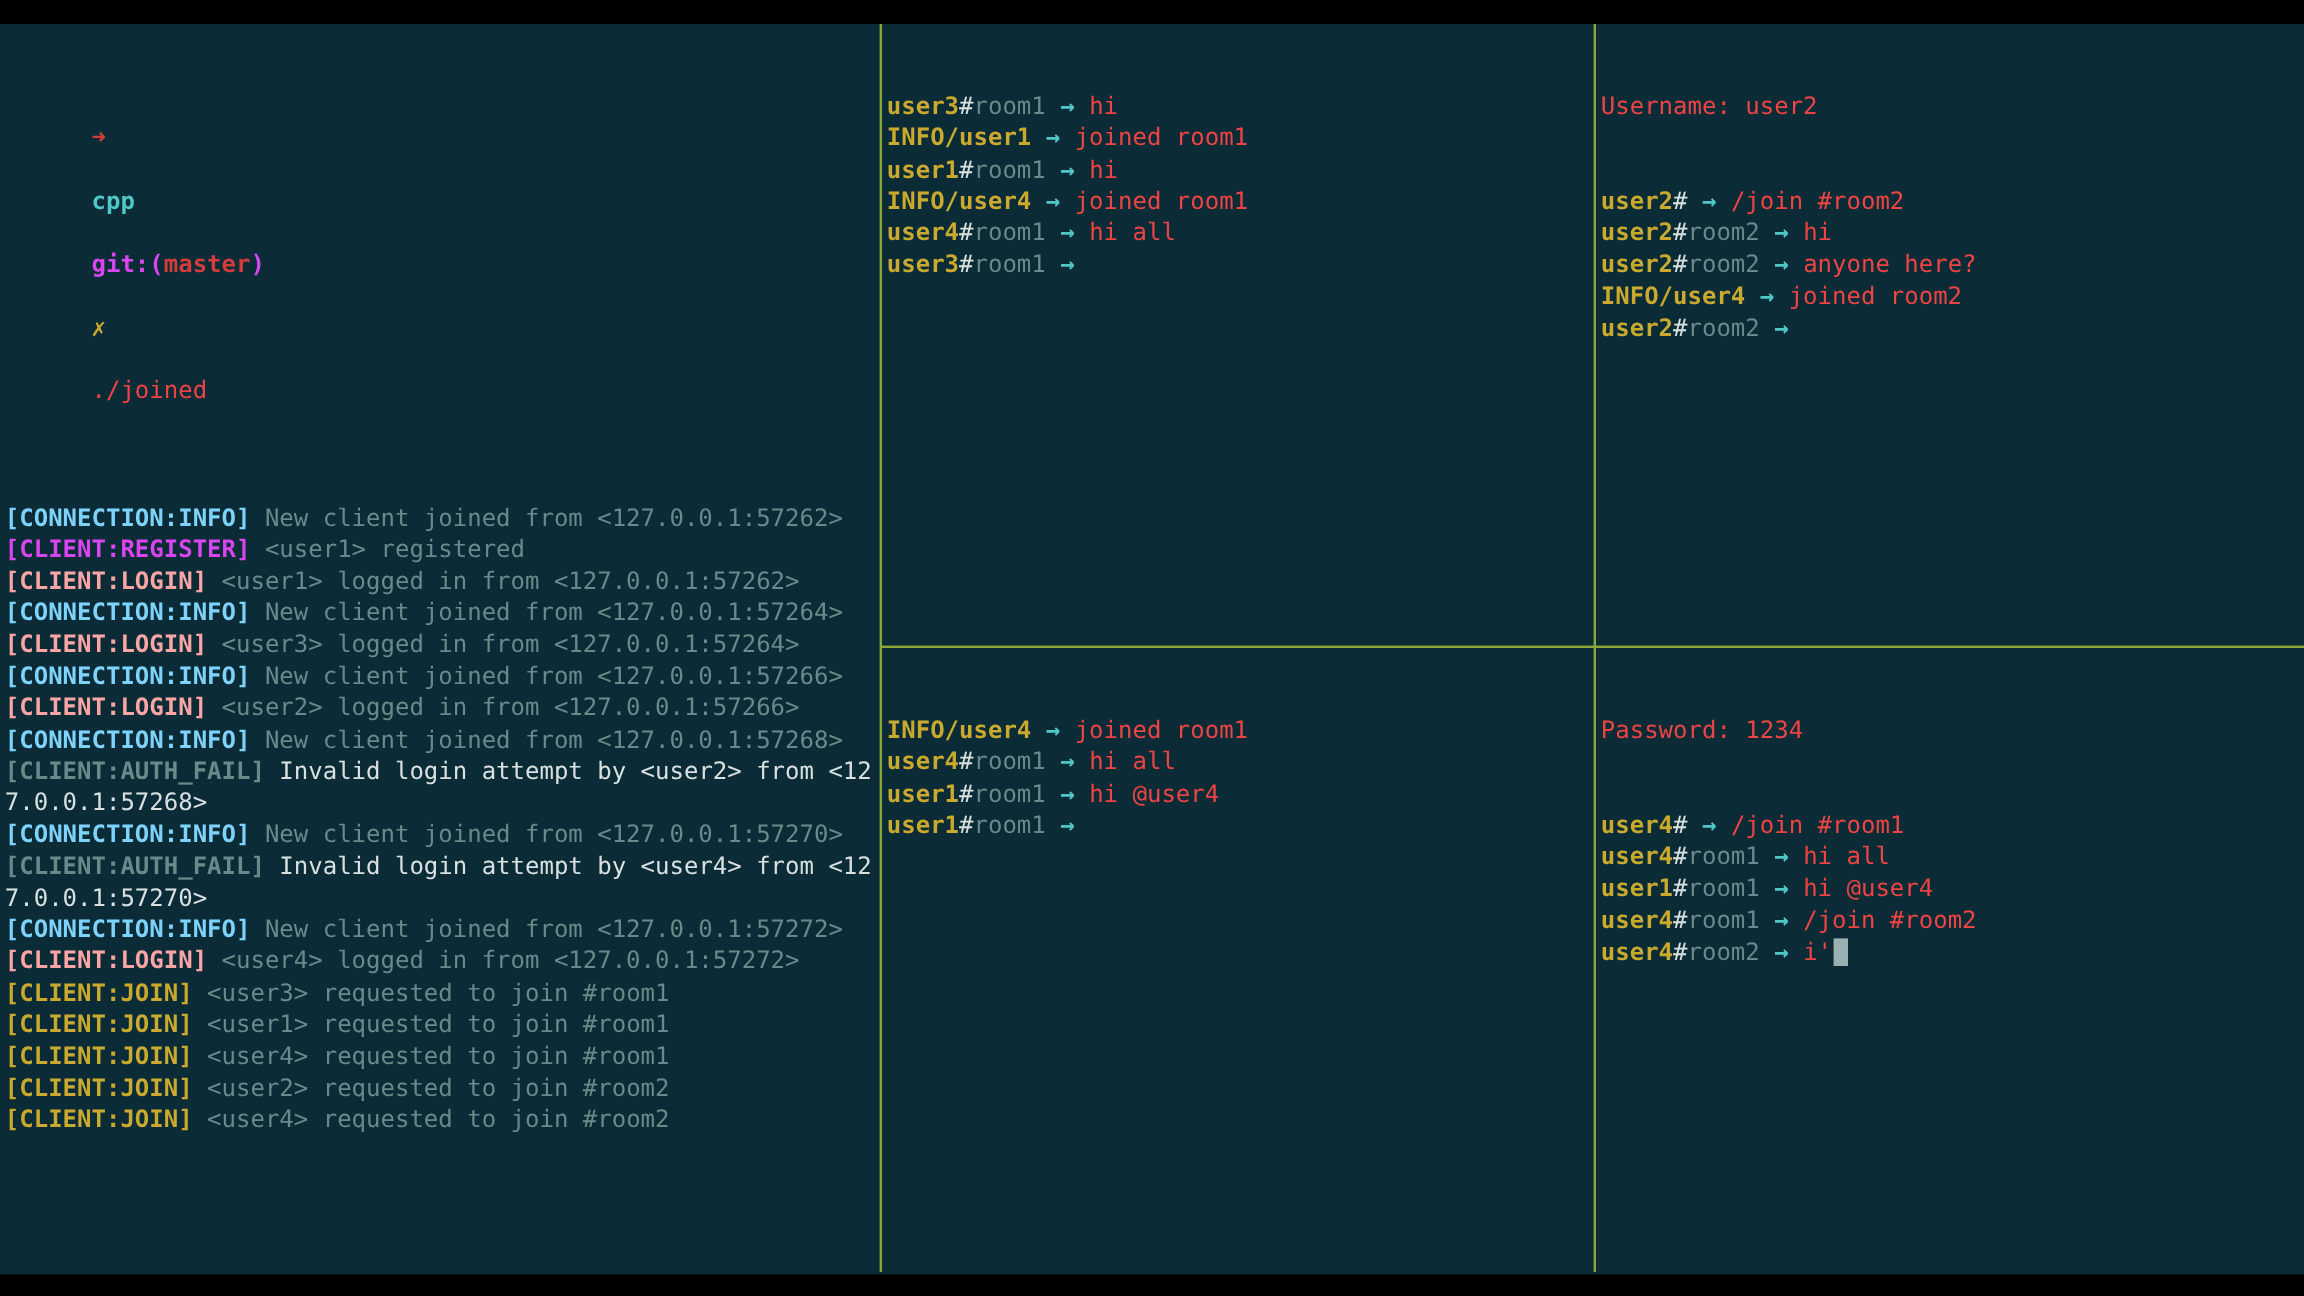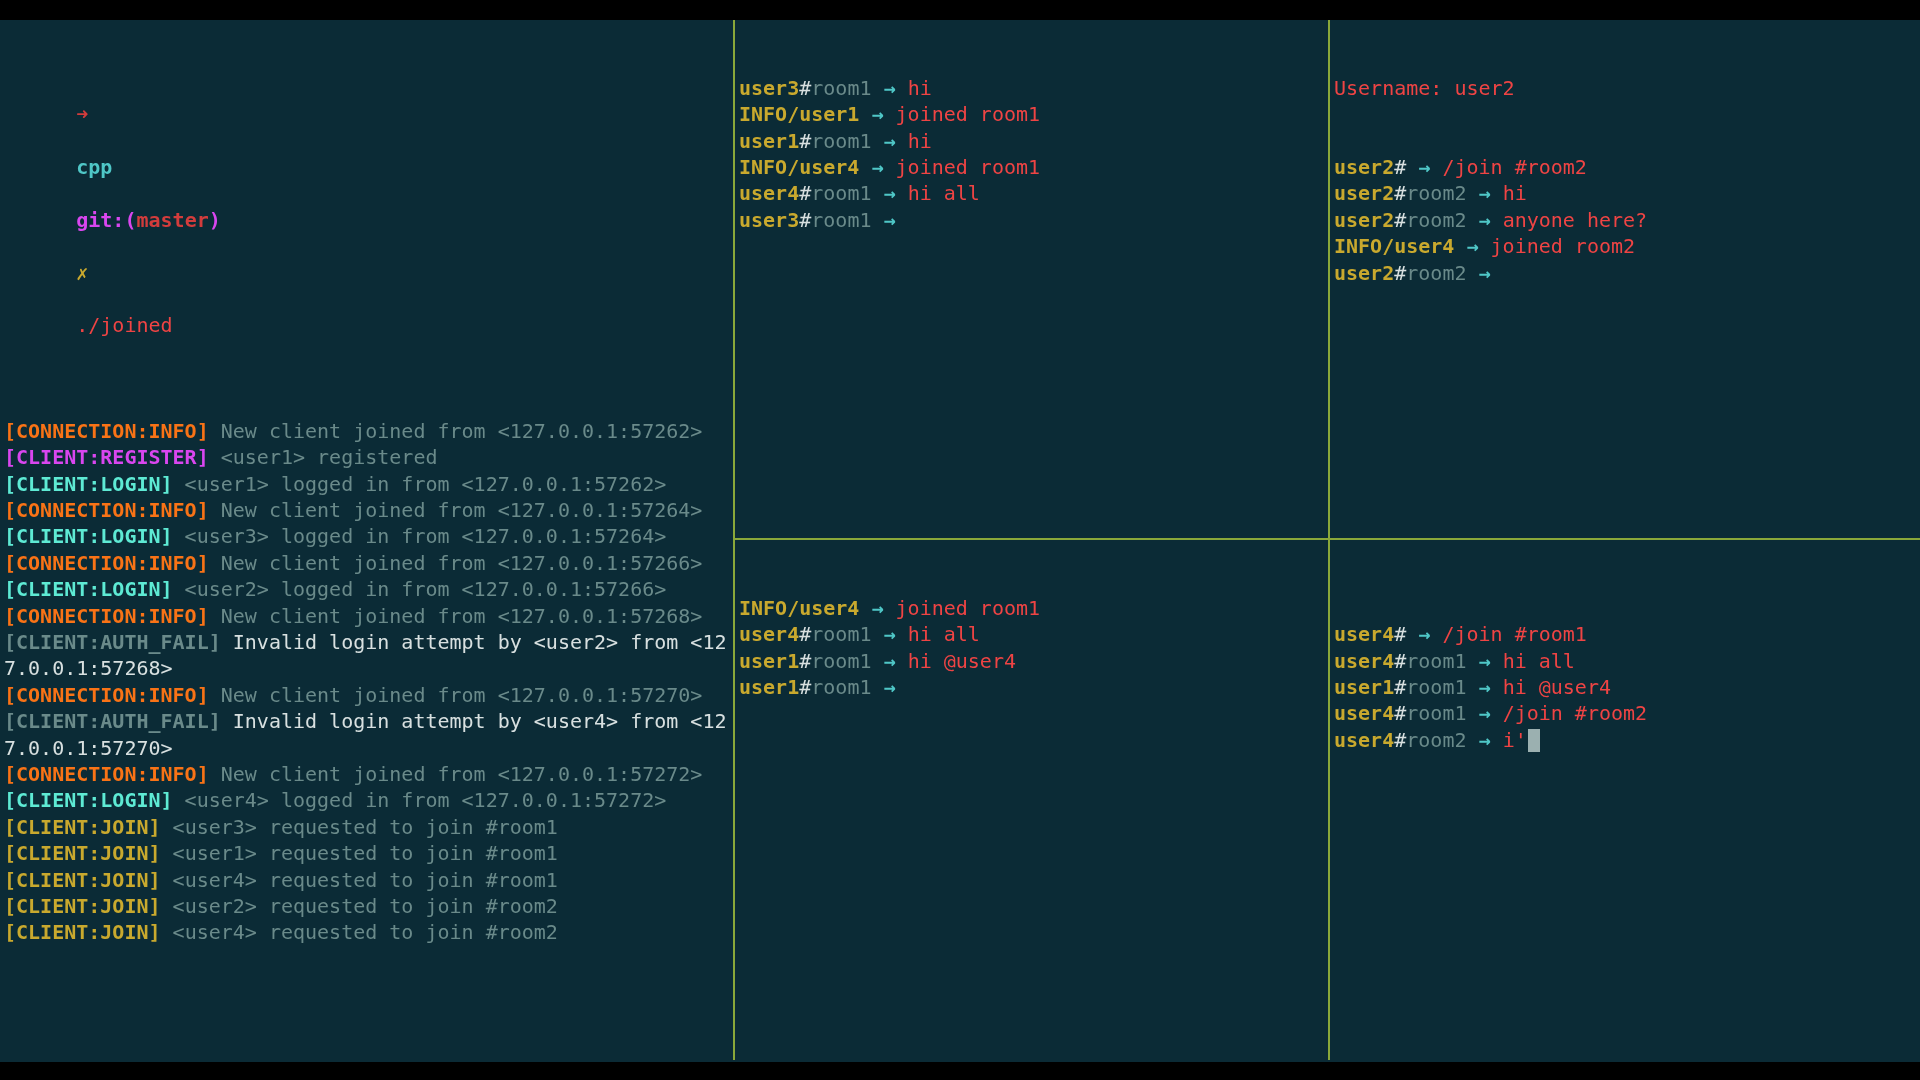--- a/index.html
+++ b/index.html
@@ -39,25 +39,25 @@
     border-right: 2px solid #8aa83a;
   }
   .pane-trr {
     border-bottom: 2px solid #8aa83a;
   }
   .pane-br {
     border-right: 2px solid #8aa83a;
   }
   .line { display: block; }
   .c-red    { color: #d33c3c; }
-  .c-green  { color: #5eead4; }
+  .c-green  { color: #fca5a5; }
   .c-yellow { color: #c9a92e; }
   .c-cyan   { color: #4fc7c7; }
   .c-blue   { color: #d946ef; }
-  .c-purple { color: #f97316; }
+  .c-purple { color: #7dd3fc; }
   .c-gray   { color: #6a8a8a; }
   .c-white  { color: #d8e0e0; }
   .c-plain  { color: #ef4444; }
   .bold { font-weight: bold; }
   .cursor {
     display: inline-block;
     width: 0.6em;
     height: 1.15em;
     background: #9bb0b0;
     vertical-align: text-bottom;
@@ -91,17 +91,17 @@
   <div class="pane pane-trr">
     <span id="topright-login"><span class="line"><span class="c-plain">Username: </span><span class="c-plain">user2</span></span></span>
     <span id="topright-lines"><span class="line"><span class="c-yellow bold">user2</span><span class="c-white">#</span><span class="c-gray"></span> <span class="c-cyan bold">→</span> <span class="c-plain">/join #room2</span></span><span class="line"><span class="c-yellow bold">user2</span><span class="c-white">#</span><span class="c-gray">room2</span> <span class="c-cyan bold">→</span> <span class="c-plain">hi</span></span><span class="line"><span class="c-yellow bold">user2</span><span class="c-white">#</span><span class="c-gray">room2</span> <span class="c-cyan bold">→</span> <span class="c-plain">anyone here?</span></span><span class="line"><span class="c-yellow bold">INFO/user4</span> <span class="c-cyan bold">→</span> <span class="c-plain">joined room2</span></span><span class="line"><span class="c-yellow bold">user2</span><span class="c-white">#</span><span class="c-gray">room2</span> <span class="c-cyan bold">→</span> <span class="c-plain"></span></span></span>
   </div>
 
   <div class="pane pane-br">
     <span id="botmid-lines"><span class="line"><span class="c-yellow bold">INFO/user4</span> <span class="c-cyan bold">→</span> <span class="c-plain">joined room1</span></span><span class="line"><span class="c-yellow bold">user4</span><span class="c-white">#</span><span class="c-gray">room1</span> <span class="c-cyan bold">→</span> <span class="c-plain">hi all</span></span><span class="line"><span class="c-yellow bold">user1</span><span class="c-white">#</span><span class="c-gray">room1</span> <span class="c-cyan bold">→</span> <span class="c-plain">hi @user4</span></span><span class="line"><span class="c-yellow bold">user1</span><span class="c-white">#</span><span class="c-gray">room1</span> <span class="c-cyan bold">→</span> <span class="c-plain"></span></span></span>
   </div>
 
   <div class="pane">
-    <span id="botright-login"></span>
+    <span id="botright-login"><span class="line"><span class="c-plain">Password: </span><span class="c-plain">1234</span></span></span>
     <span id="botright-lines"><span class="line"><span class="c-yellow bold">user4</span><span class="c-white">#</span><span class="c-gray"></span> <span class="c-cyan bold">→</span> <span class="c-plain">/join #room1</span></span><span class="line"><span class="c-yellow bold">user4</span><span class="c-white">#</span><span class="c-gray">room1</span> <span class="c-cyan bold">→</span> <span class="c-plain">hi all</span></span><span class="line"><span class="c-yellow bold">user1</span><span class="c-white">#</span><span class="c-gray">room1</span> <span class="c-cyan bold">→</span> <span class="c-plain">hi @user4</span></span><span class="line"><span class="c-yellow bold">user4</span><span class="c-white">#</span><span class="c-gray">room1</span> <span class="c-cyan bold">→</span> <span class="c-plain">/join #room2</span></span><span class="line"><span class="c-yellow bold">user4</span><span class="c-white">#</span><span class="c-gray">room2</span> <span class="c-cyan bold">→</span> <span class="c-plain">i'</span><span class="cursor"></span></span></span>
   </div>
 
 </div>
 
 </body></html>

